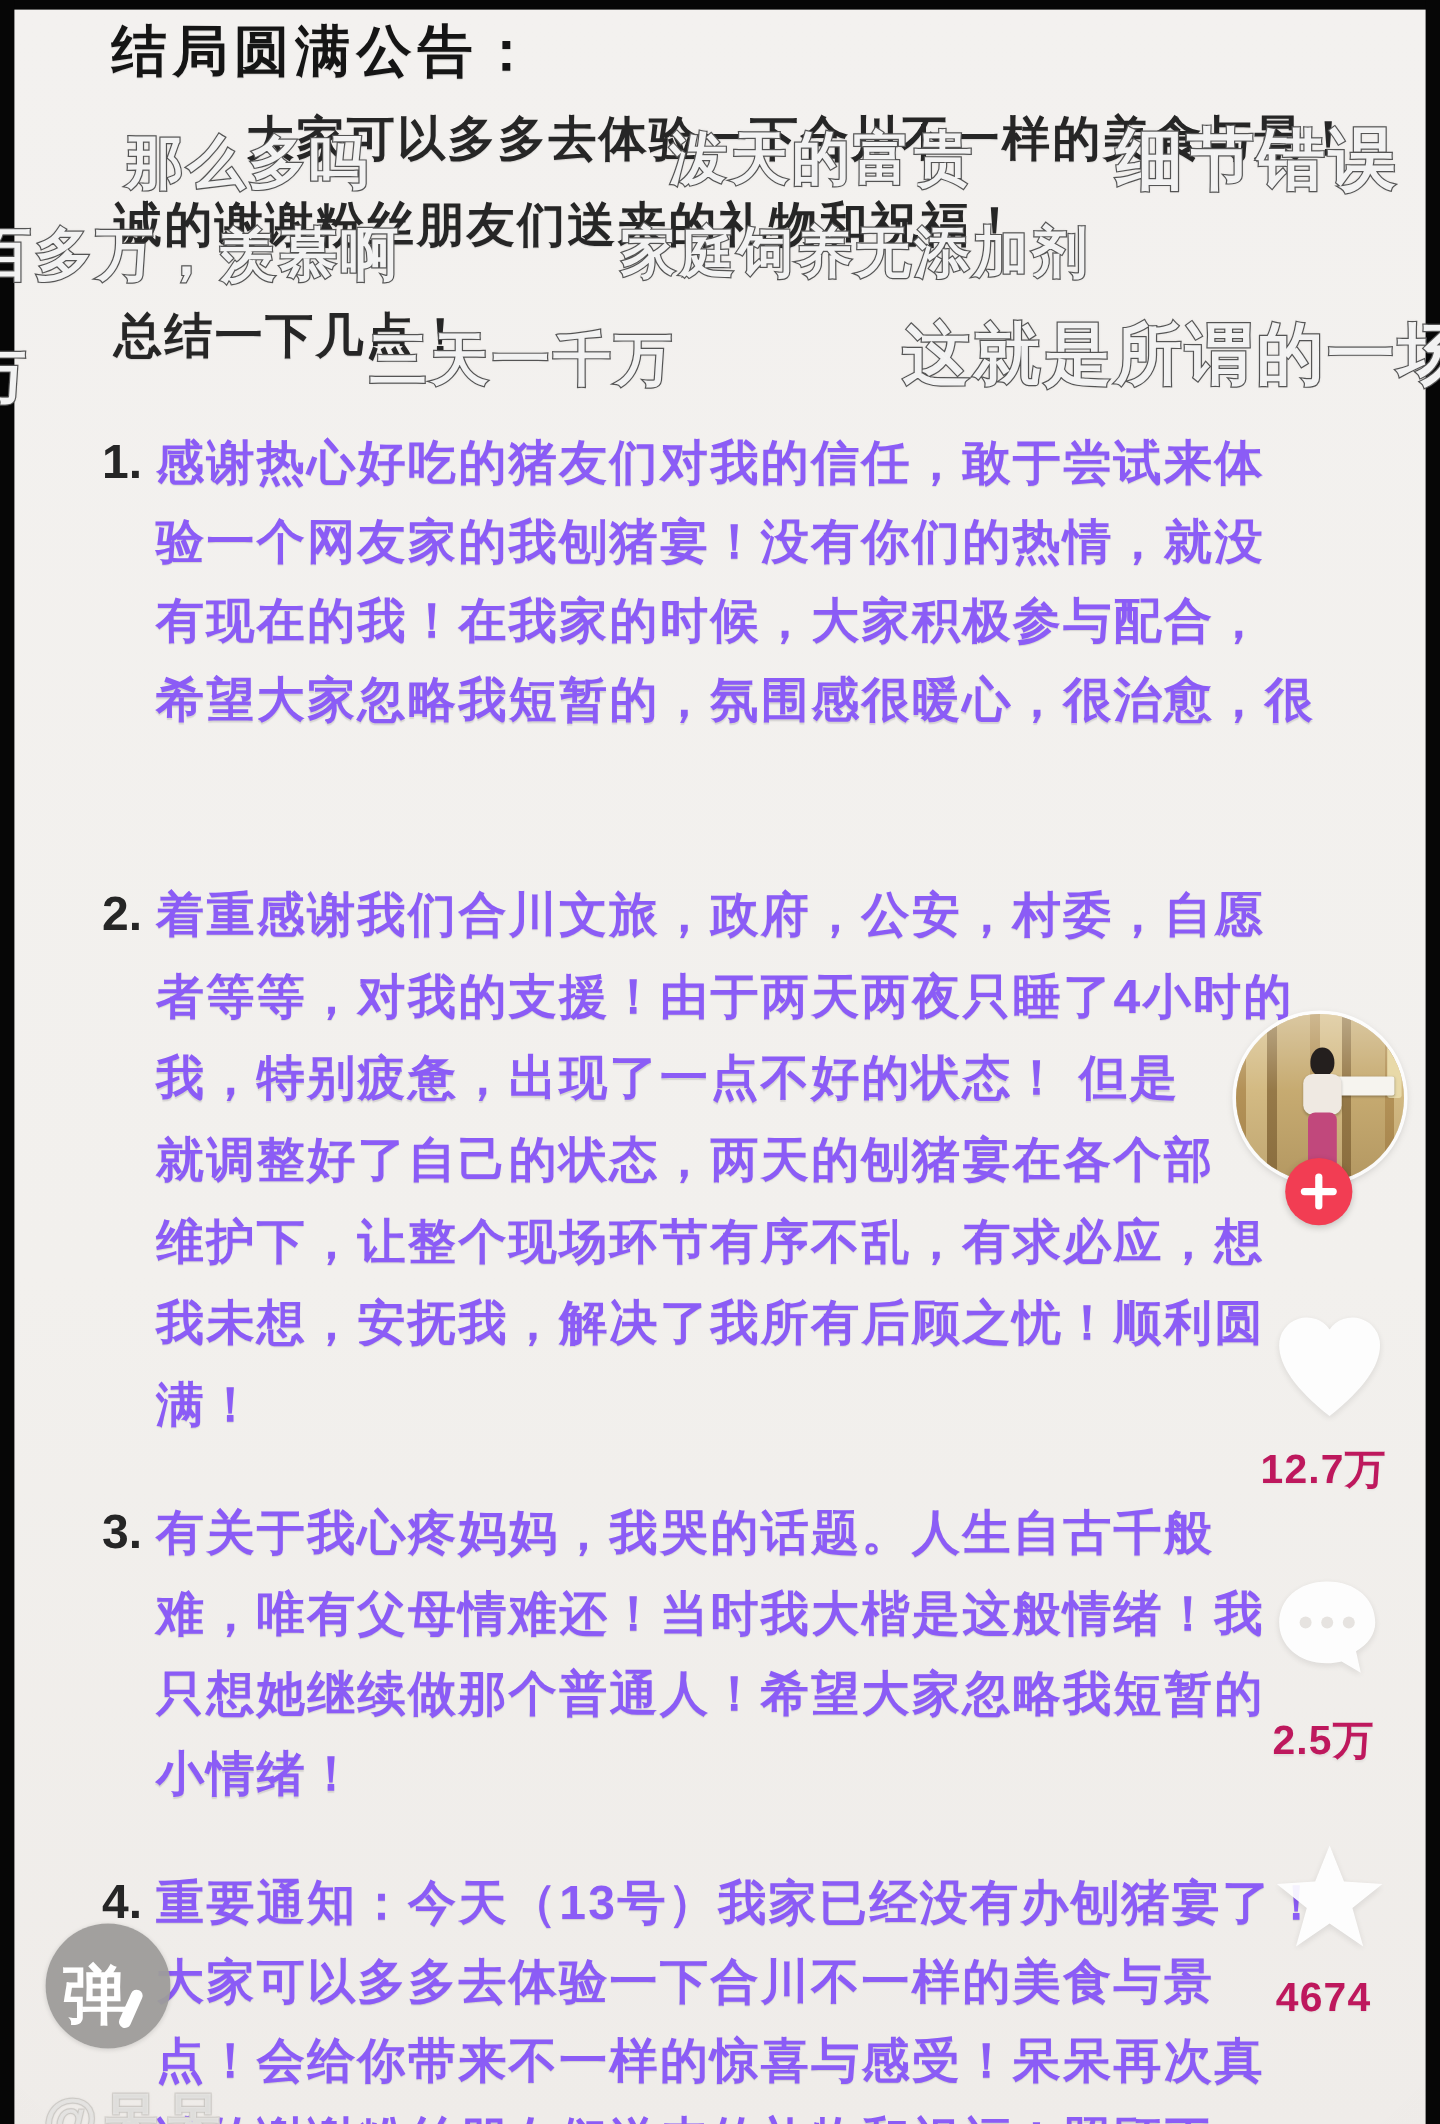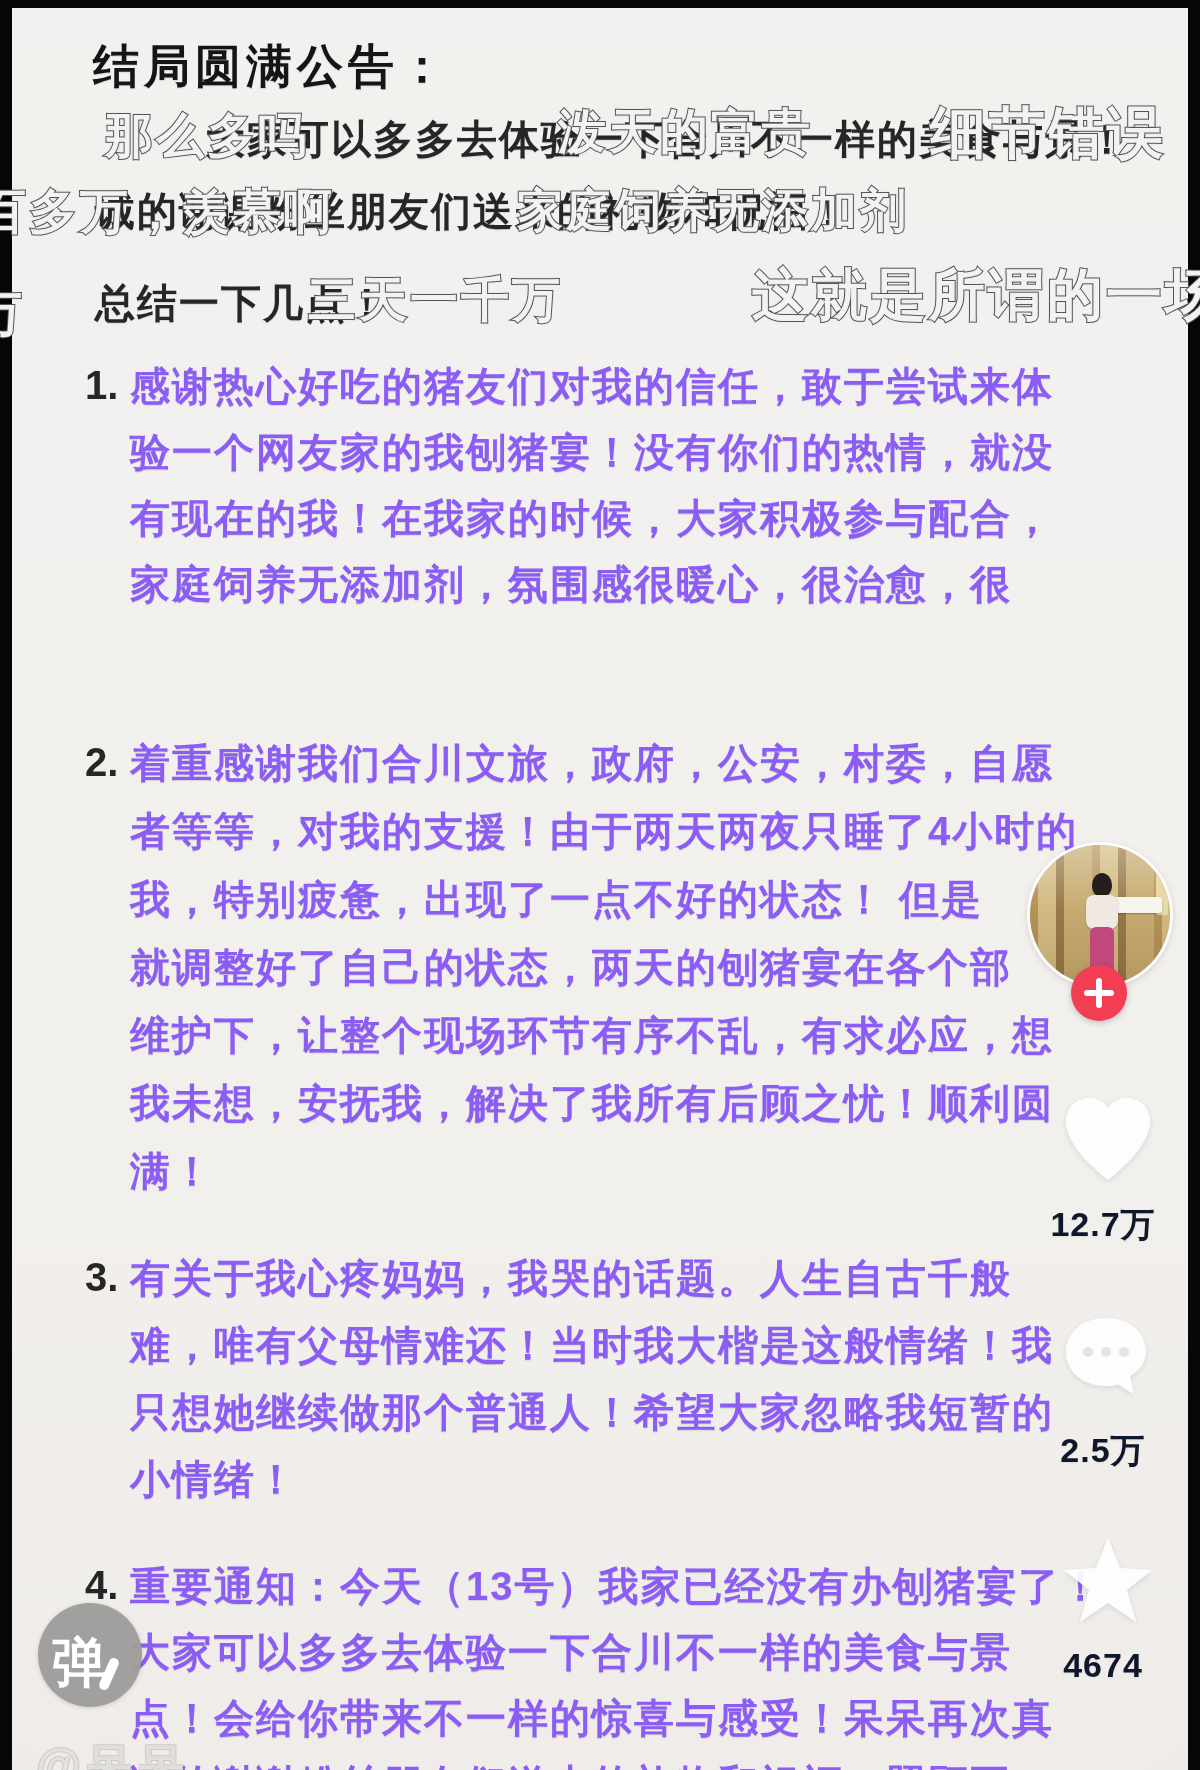--- a/index.html
+++ b/index.html
@@ -10,21 +10,21 @@
       linear-gradient(180deg,#f3f1ef 0%,#f2f0ed 60%,#efece9 100%);
     font-family:"Liberation Sans","DejaVu Sans",sans-serif;
   }
   
   .bar{position:absolute;background:#060606;z-index:6;}
   .bar-left{left:0;top:0;width:12px;height:1770px;}
   .bar-right{right:0;top:0;width:12px;height:1770px;}
   .bar-top{left:0;top:0;width:1200px;height:8px;}
   
   .txt{position:absolute;white-space:nowrap;color:#262626;font-weight:600;
-       font-size:40px;letter-spacing:2px;z-index:2;text-shadow:0 1px 1px rgba(0,0,0,0.12);margin-top:24px;}
+       font-size:40px;letter-spacing:2px;z-index:2;text-shadow:0 1px 1px rgba(0,0,0,0.12);}
   .title{left:93px;top:12px;font-size:46px;font-weight:800;letter-spacing:5px;color:#151515;}
   .intro1{left:205px;top:88px;}
   .intro2{left:95px;top:160px;}
   .lead{left:95px;top:252px;}
   .item{position:absolute;z-index:2;}
   .item .num{position:absolute;left:-45px;top:0;color:#262626;font-weight:600;font-size:40px;}
   .item .ln{position:relative;white-space:nowrap;color:#8b5cf6;font-weight:600;
             font-size:40px;letter-spacing:2px;height:66px;line-height:46px;
             text-shadow:0 1px 1px rgba(0,0,0,0.12);}
   .item1{left:130px;top:363px;}
@@ -60,21 +60,21 @@
   .follow{left:1071px;top:965px;width:56px;height:56px;border-radius:50%;
           background:#f23d53;box-shadow:0 2px 6px rgba(0,0,0,0.2);}
   .follow .ph,.follow .pv{position:absolute;background:#ffffff;border-radius:3px;}
   .follow .ph{left:13px;top:25px;width:30px;height:6px;}
   .follow .pv{left:25px;top:13px;width:6px;height:30px;}
   .ric{filter:drop-shadow(0 2px 3px rgba(0,0,0,0.10));opacity:0.92;}
   .heart{left:1058px;top:1090px;width:100px;height:100px;}
   .bubble{left:1060px;top:1310px;width:92px;height:92px;}
   .star{left:1060px;top:1532px;width:96px;height:96px;}
   .count{position:absolute;width:150px;text-align:center;z-index:10;
-         color:#0f172a;font-size:34px;font-weight:700;letter-spacing:1px;
+         color:#be185d;font-size:34px;font-weight:700;letter-spacing:1px;
          text-shadow:0 1px 2px rgba(0,0,0,0.07);}
   .count-like{left:1028px;top:1202px;}
   .count-comment{left:1028px;top:1428px;}
   .count-fav{left:1028px;top:1646px;}
   
   .dm-toggle{position:absolute;left:38px;top:1603px;width:104px;height:104px;border-radius:50%;
              background:rgba(157,156,154,0.95);z-index:12;box-shadow:0 1px 4px rgba(0,0,0,0.15);}
   .dm-toggle .glyph{position:absolute;left:14px;top:24px;font-size:54px;font-weight:700;color:#fff;letter-spacing:0;}
   .dm-toggle .tick{position:absolute;left:66px;top:54px;width:10px;height:34px;border-radius:5px;background:#fff;transform:rotate(24deg);}
   
@@ -93,21 +93,21 @@
 <div class="txt title">结局圆满公告：</div>
 <div class="txt intro1">大家可以多多去体验一下合川不一样的美食与景！</div>
 <div class="txt intro2">诚的谢谢粉丝朋友们送来的礼物和祝福！</div>
 <div class="txt lead">总结一下几点！</div>
 
 <div class="item item1">
   <span class="num">1.</span>
   <div class="ln">感谢热心好吃的猪友们对我的信任，敢于尝试来体</div>
   <div class="ln">验一个网友家的我刨猪宴！没有你们的热情，就没</div>
   <div class="ln">有现在的我！在我家的时候，大家积极参与配合，</div>
-  <div class="ln">家庭饲养无添加剂，氛围感很暖心，很治愈，很</div>
+  <div class="ln">希望大家忽略我短暂的，氛围感很暖心，很治愈，很</div>
 </div>
 
 <div class="item item2">
   <span class="num">2.</span>
   <div class="ln">着重感谢我们合川文旅，政府，公安，村委，自愿</div>
   <div class="ln">者等等，对我的支援！由于两天两夜只睡了4小时的</div>
   <div class="ln">我，特别疲惫，出现了一点不好的状态！ 但是</div>
   <div class="ln">就调整好了自己的状态，两天的刨猪宴在各个部</div>
   <div class="ln">维护下，让整个现场环节有序不乱，有求必应，想</div>
   <div class="ln">我未想，安抚我，解决了我所有后顾之忧！顺利圆</div>

